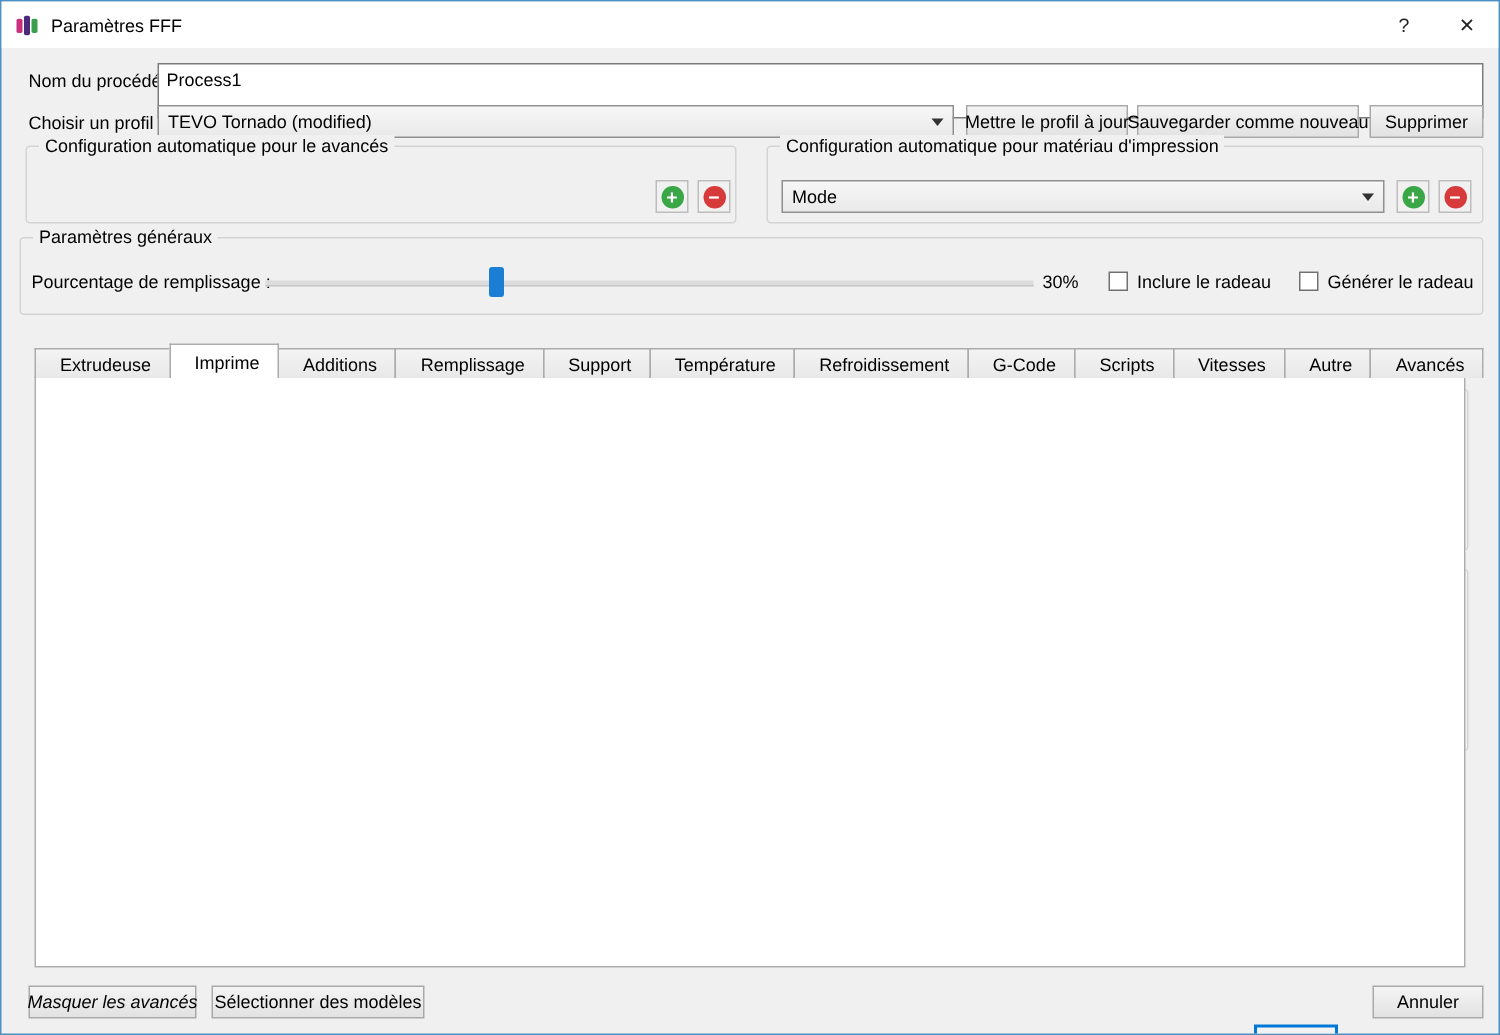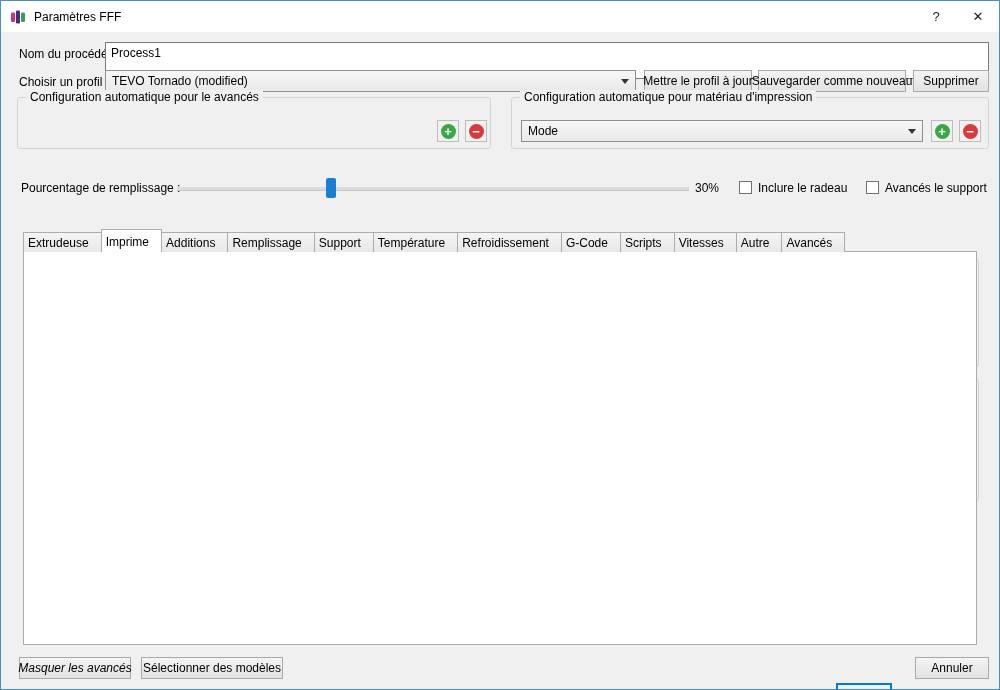--- a/index.html
+++ b/index.html
@@ -31,21 +31,21 @@
   .circle-ico.red{background:#d63a3a;}
   .groupbox{position:absolute;box-sizing:border-box;border:1px solid #d4d4d4;border-radius:3px;}
   .groupbox .gb-title{position:absolute;top:-8px;left:8px;padding:0 4px;background:#f0f0f0;white-space:nowrap;}
   .groupbox.on-white .gb-title{background:#fff;}
   .slider-track{position:absolute;height:3px;background:#dcdcdc;border-bottom:1px solid #c8c8c8;}
   .slider-handle{position:absolute;width:10px;height:20px;background:#1a7fd4;border-radius:2px;}
   .checkbox{position:absolute;width:13px;height:13px;box-sizing:border-box;background:#fff;border:1px solid #707070;}
   .radio{position:absolute;width:13px;height:13px;box-sizing:border-box;background:#fff;border:1px solid #707070;border-radius:50%;}
   .radio.checked::after{content:"";position:absolute;left:3px;top:3px;width:5px;height:5px;border-radius:50%;background:#1a1a1a;}
   .tabs{position:absolute;left:22px;top:228px;height:23px;display:flex;align-items:flex-end;z-index:2;}
-  .tab{box-sizing:border-box;height:20px;padding:3px 12px 0 4px;background:linear-gradient(#f4f4f4,#e8e8e8);border:1px solid #acacac;border-bottom:none;margin-right:-1px;white-space:nowrap;}
+  .tab{box-sizing:border-box;height:20px;padding:3px 12px 0 16px;background:linear-gradient(#f4f4f4,#e8e8e8);border:1px solid #acacac;border-bottom:none;margin-right:-1px;white-space:nowrap;}
   .tab.active{height:23px;background:#fff;padding-top:5px;position:relative;z-index:3;}
   .tab-pane{position:absolute;left:22px;top:250px;width:954px;height:394px;background:#fff;border:1px solid #acacac;box-sizing:border-box;z-index:1;}
   .unit{position:absolute;white-space:nowrap;}
 </style>
 </head>
 <body>
 
 <div class="window">
 
   <div class="titlebar">
@@ -87,28 +87,31 @@
   <div class="combo" style="left:520px;top:119px;width:402px;height:22px;">
     <span>Mode</span><span class="arr"></span>
   </div>
   <div class="mini-btn" style="left:930px;top:119px;">
     <span class="circle-ico green">+</span>
   </div>
   <div class="mini-btn" style="left:958px;top:119px;">
     <span class="circle-ico red">−</span>
   </div>
 
+  <div class="groupbox" style="left:12px;top:157px;width:976px;height:52px;">
+    <span class="gb-title">Paramètres généraux</span>
+  </div>
   <span class="lbl" style="left:20px;top:180px;">Pourcentage de remplissage :</span>
   <div class="slider-track" style="left:176px;top:186px;width:512px;"></div>
   <div class="slider-handle" style="left:325px;top:177px;"></div>
   <span class="lbl" style="left:694px;top:180px;">30%</span>
   <span class="checkbox" style="left:738px;top:180px;"></span>
   <span class="lbl" style="left:757px;top:180px;">Inclure le radeau</span>
   <span class="checkbox" style="left:865px;top:180px;"></span>
-  <span class="lbl" style="left:884px;top:180px;">Avancés le support</span>
+  <span class="lbl" style="left:884px;top:180px;">Générer le radeau</span>
 
   <div class="tabs">
     <span class="tab">Extrudeuse</span>
     <span class="tab active">Imprime</span>
     <span class="tab">Additions</span>
     <span class="tab">Remplissage</span>
     <span class="tab">Support</span>
     <span class="tab">Température</span>
     <span class="tab">Refroidissement</span>
     <span class="tab">G-Code</span>

